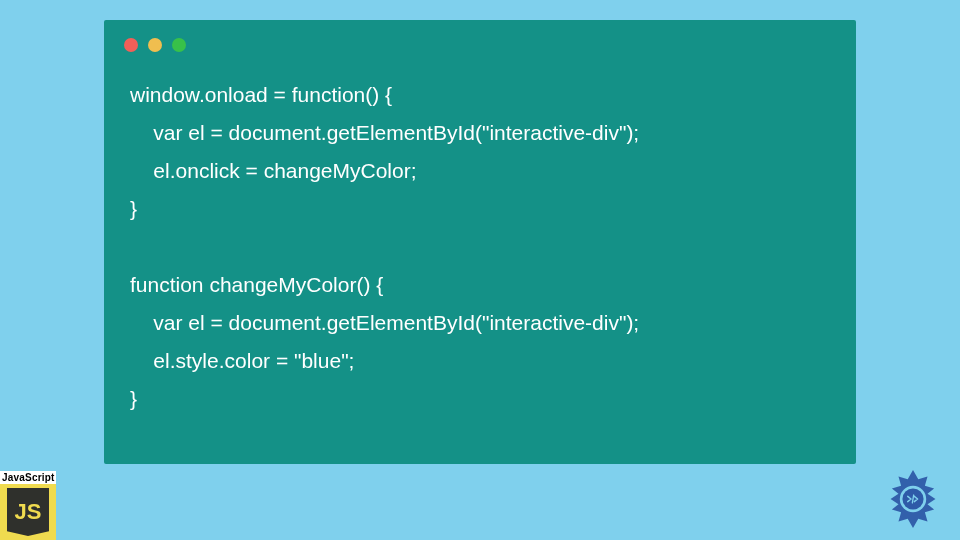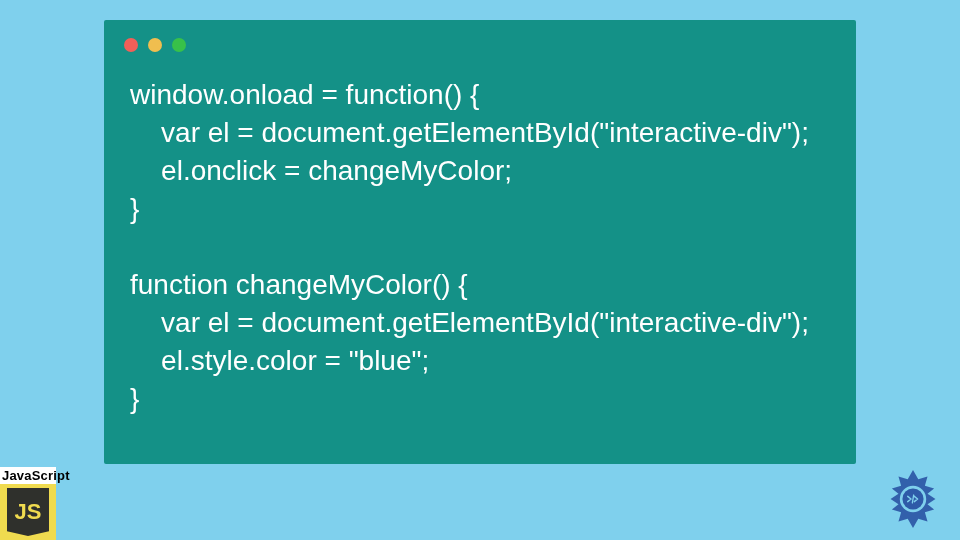--- a/index.html
+++ b/index.html
@@ -35,34 +35,34 @@
   .dot-red { background: #f25f58; }
   .dot-yellow { background: #f0be4f; }
   .dot-green { background: #38c149; }
   .code-block {
     position: absolute;
     top: 56px;
     left: 26px;
     right: 28px;
     color: #ffffff;
     font-family: Arial, Helvetica, sans-serif;
-    font-size: 28px;
+    font-size: 21px;
     line-height: 38px;
     white-space: pre;
   }
   .js-badge {
     position: absolute;
     left: 0;
     bottom: 0;
     width: 56px;
   }
   .js-label {
     background: #fff;
     color: #000;
-    font-size: 13px;
+    font-size: 10px;
     font-weight: bold;
     padding: 1px 2px;
     letter-spacing: 0.2px;
   }
   .js-logo {
     width: 56px;
     height: 56px;
     background: #f0db4f;
     display: flex;
     align-items: center;

